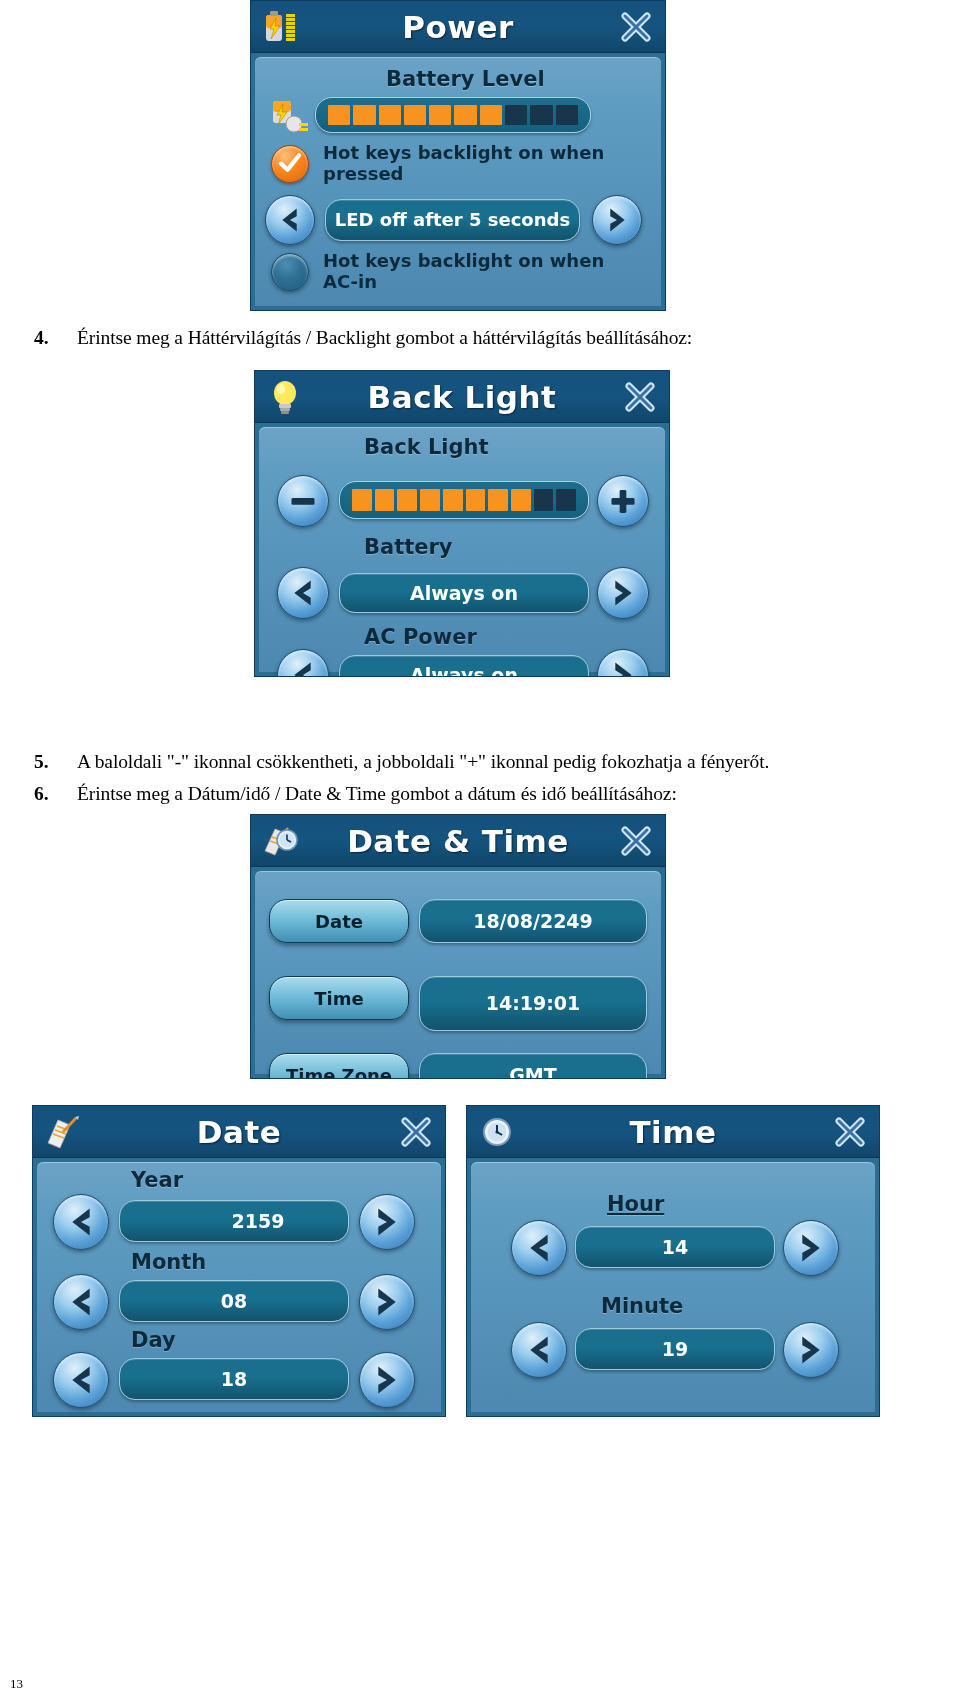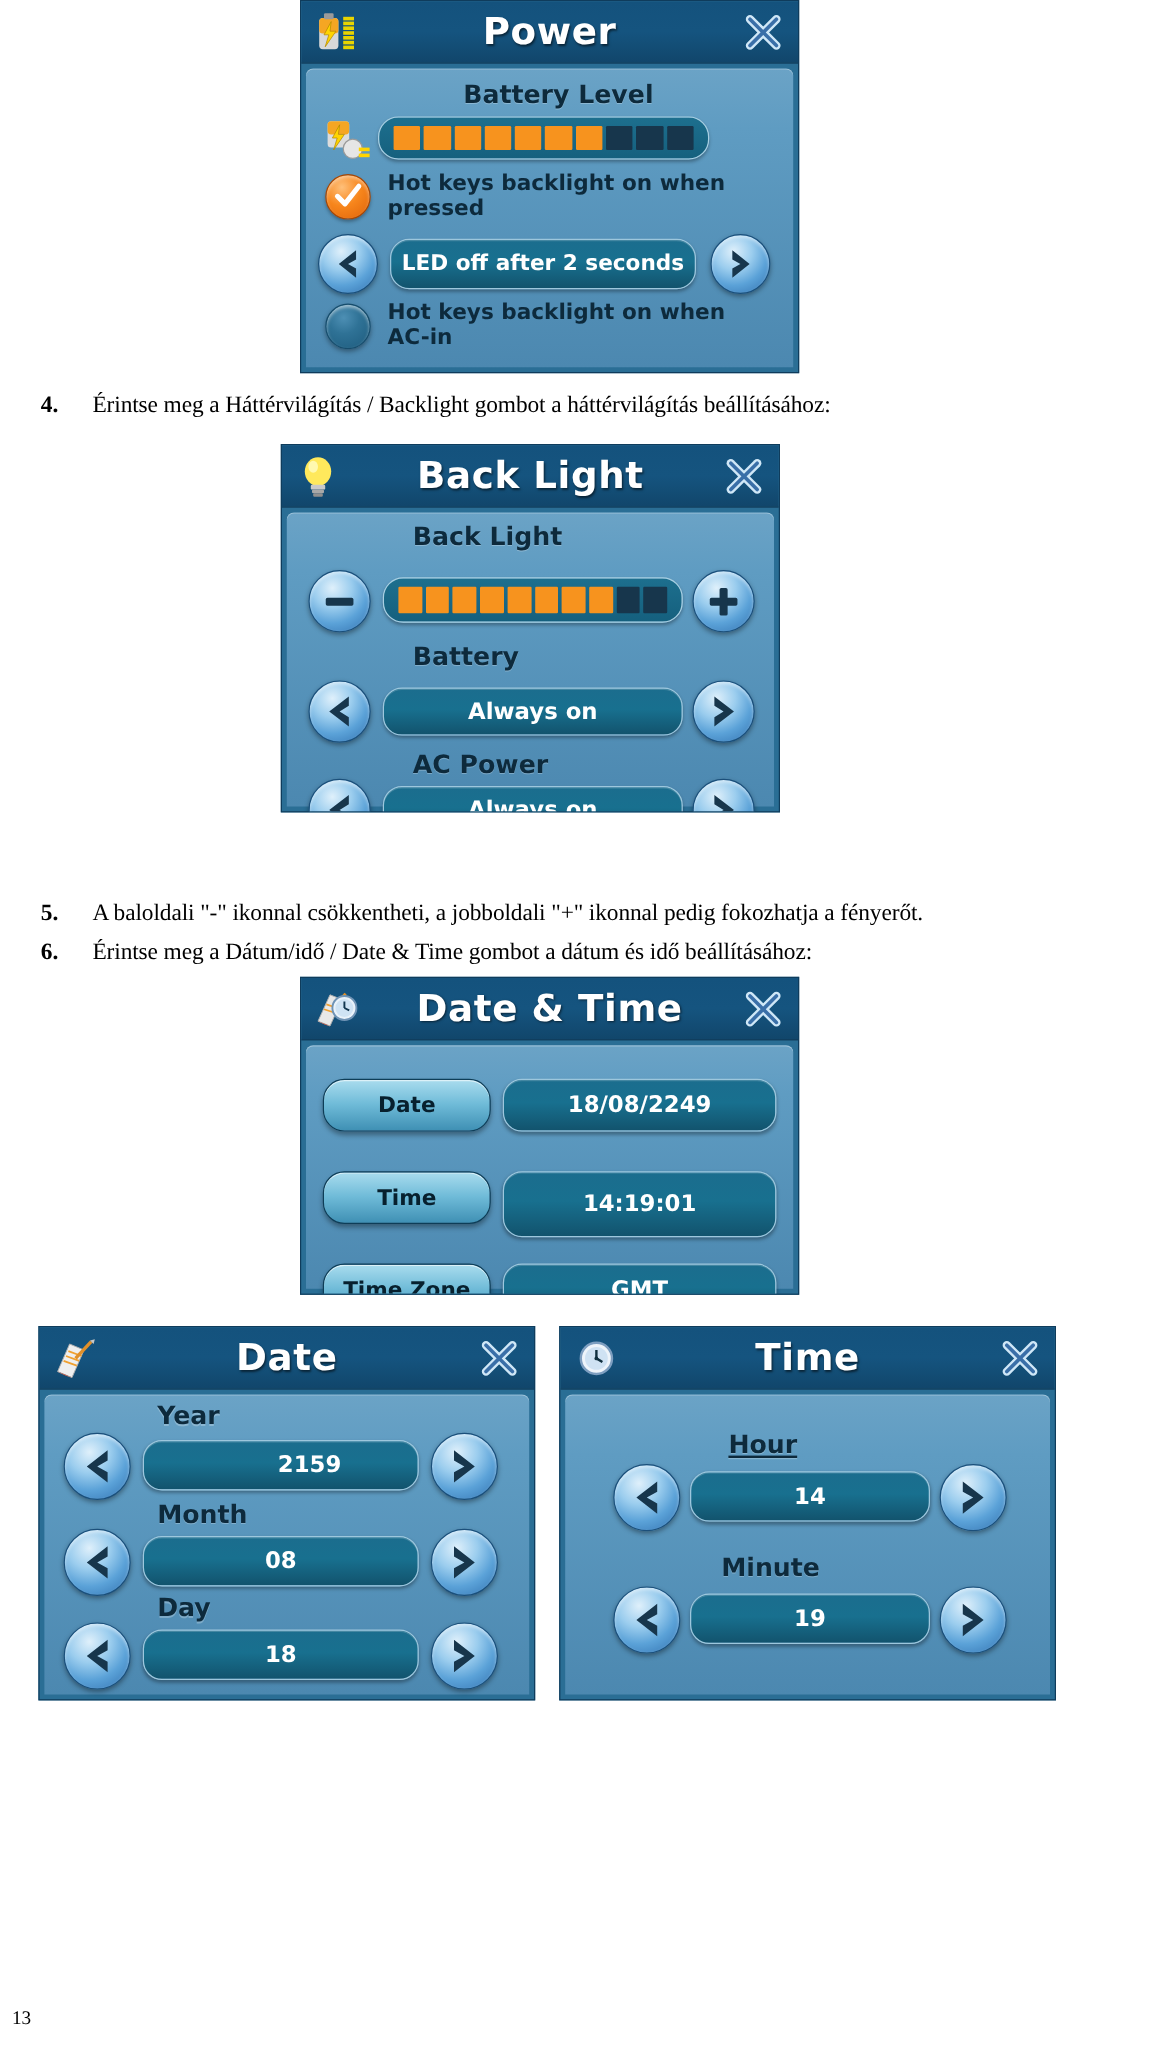--- a/index.html
+++ b/index.html
@@ -27,21 +27,21 @@
     position: absolute;
     font-family: "Liberation Serif", serif;
     font-size: 19.5px;
     color: #000;
     font-weight: bold;
   }
   .page-num {
     position: absolute;
     left: 10px; bottom: 12px;
     font-family: "Liberation Serif", serif;
-    font-size: 16px;
+    font-size: 13px;
     color: #000;
   }
 
   
   .panel {
     position: absolute;
     background: #2a6e95;
     border: 1px solid #0f3c5c;
     overflow: hidden;
   }
@@ -239,36 +239,36 @@
         <path d="M4 12 L10 18 L21 4" fill="none" stroke="#ffffff" stroke-width="4" stroke-linecap="round" stroke-linejoin="round"></path>
       </svg>
     </div>
     <div class="wrap-label" style="left:68px; top:85px; width:290px;">Hot keys backlight on when pressed</div>
 
     <div class="rnd" style="left:10px; top:138px; width:50px; height:50px;">
       <svg viewBox="0 0 50 50">
           <path d="M32 13 L17 25 L32 37 L32 29 L25 25 L32 21 Z" fill="#17364c"></path>
         </svg>
     </div>
-    <div class="value-box" style="left:70px; top:142px; width:255px; height:42px; font-size:18px;">LED off after 2 seconds</div>
+    <div class="value-box" style="left:70px; top:142px; width:255px; height:42px; font-size:18px;">LED off after 5 seconds</div>
     <div class="rnd" style="left:337px; top:138px; width:50px; height:50px;">
       <svg viewBox="0 0 50 50">
           <path d="M18 13 L33 25 L18 37 L18 29 L25 25 L18 21 Z" fill="#17364c"></path>
         </svg>
     </div>
 
     <div class="rnd dark" style="left:16px; top:196px; width:38px; height:38px;"></div>
     <div class="wrap-label" style="left:68px; top:193px; width:290px;">Hot keys backlight on when AC-in</div>
   </div>
 </div>
 
 <div class="doc-num" style="left:34px; top:327px;">4.</div>
 <div class="doc-line" style="left:77px; top:327px;">Érintse meg a Háttérvilágítás / Backlight gombot a háttérvilágítás beállításához:</div>
 
-<div class="panel" style="left:234px; top:370px; width:416px; height:307px;">
+<div class="panel" style="left:254px; top:370px; width:416px; height:307px;">
   <div class="panel-title">
     <span class="t-icon">
       <svg viewBox="0 0 40 40">
         <ellipse cx="20" cy="16" rx="11" ry="12" fill="#ffe95c"></ellipse>
         <ellipse cx="16" cy="12" rx="4" ry="5" fill="#fff9b0"></ellipse>
         <rect x="14" y="27" width="12" height="4" rx="1" fill="#c9c9c9"></rect>
         <rect x="15" y="31" width="10" height="3" rx="1" fill="#a8a8a8"></rect>
         <rect x="16" y="34" width="8" height="3" rx="1" fill="#8f8f8f"></rect>
       </svg>
     </span>

